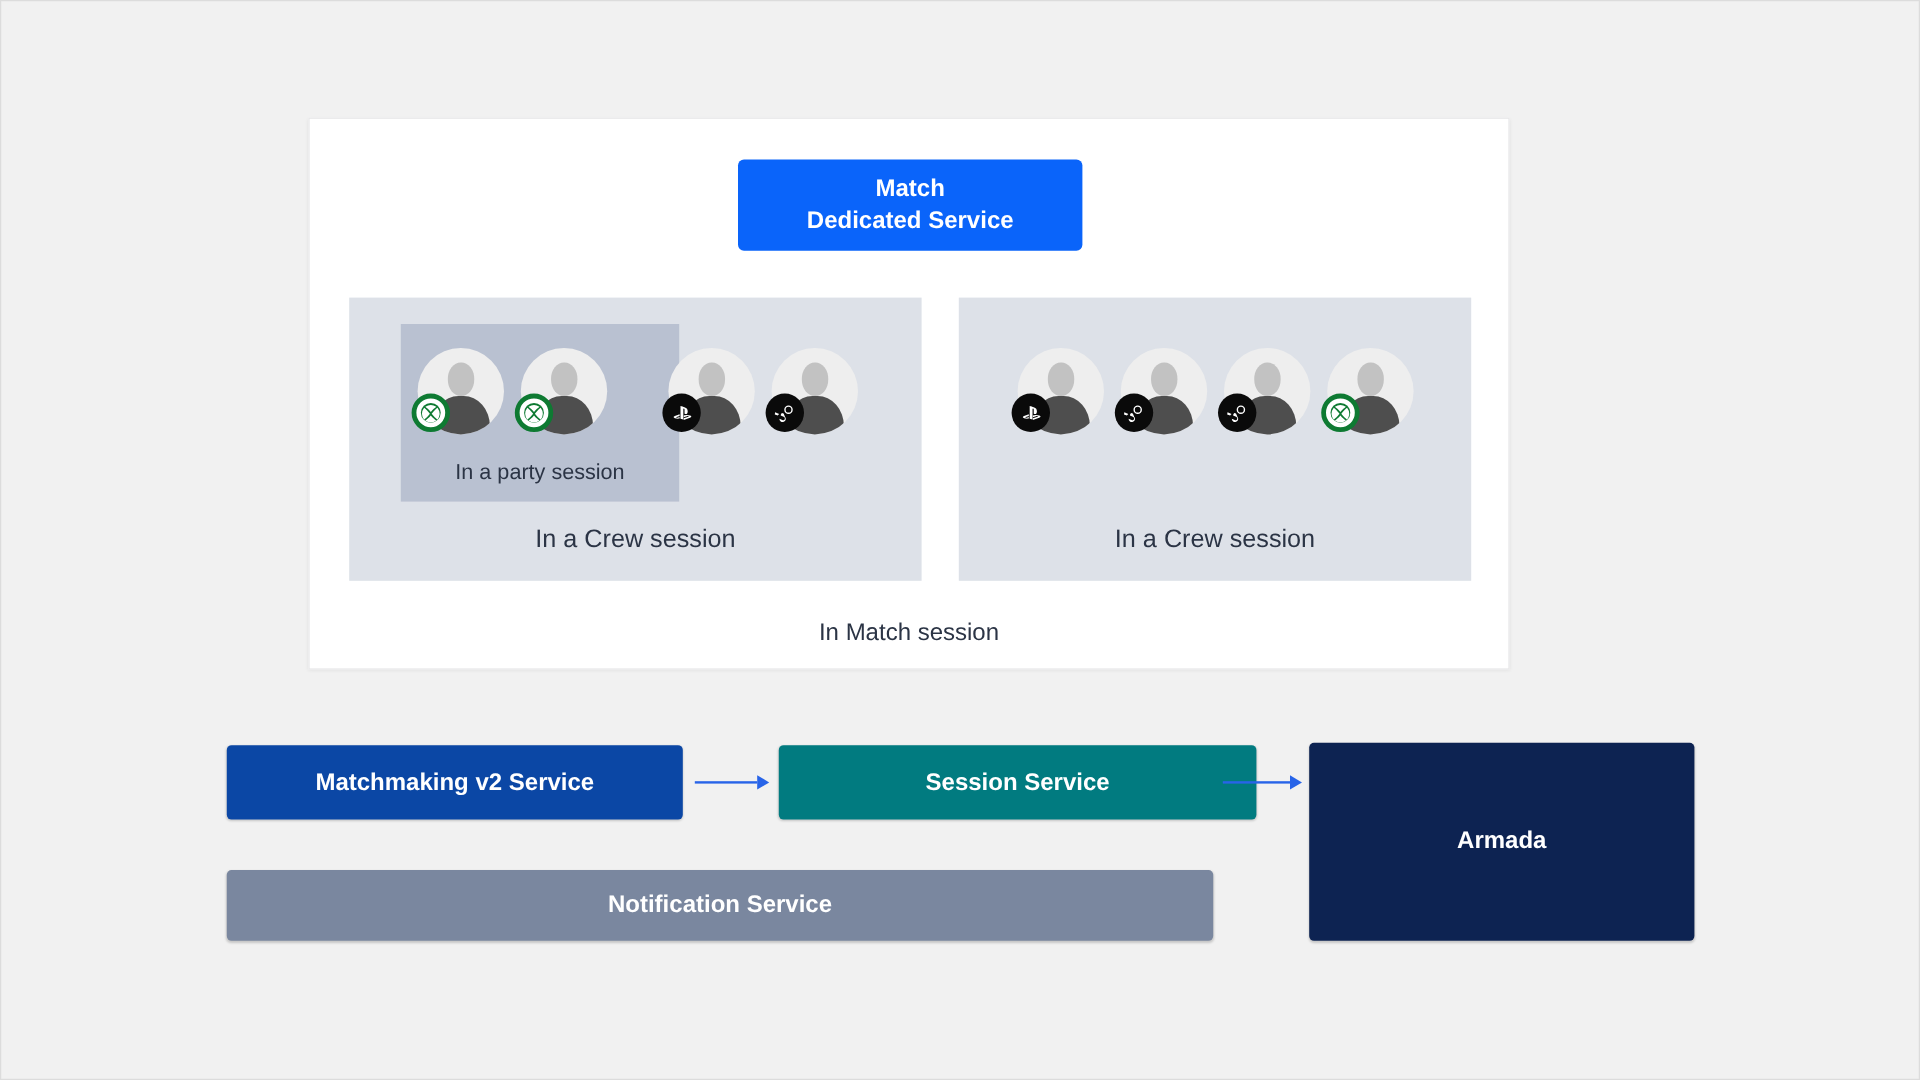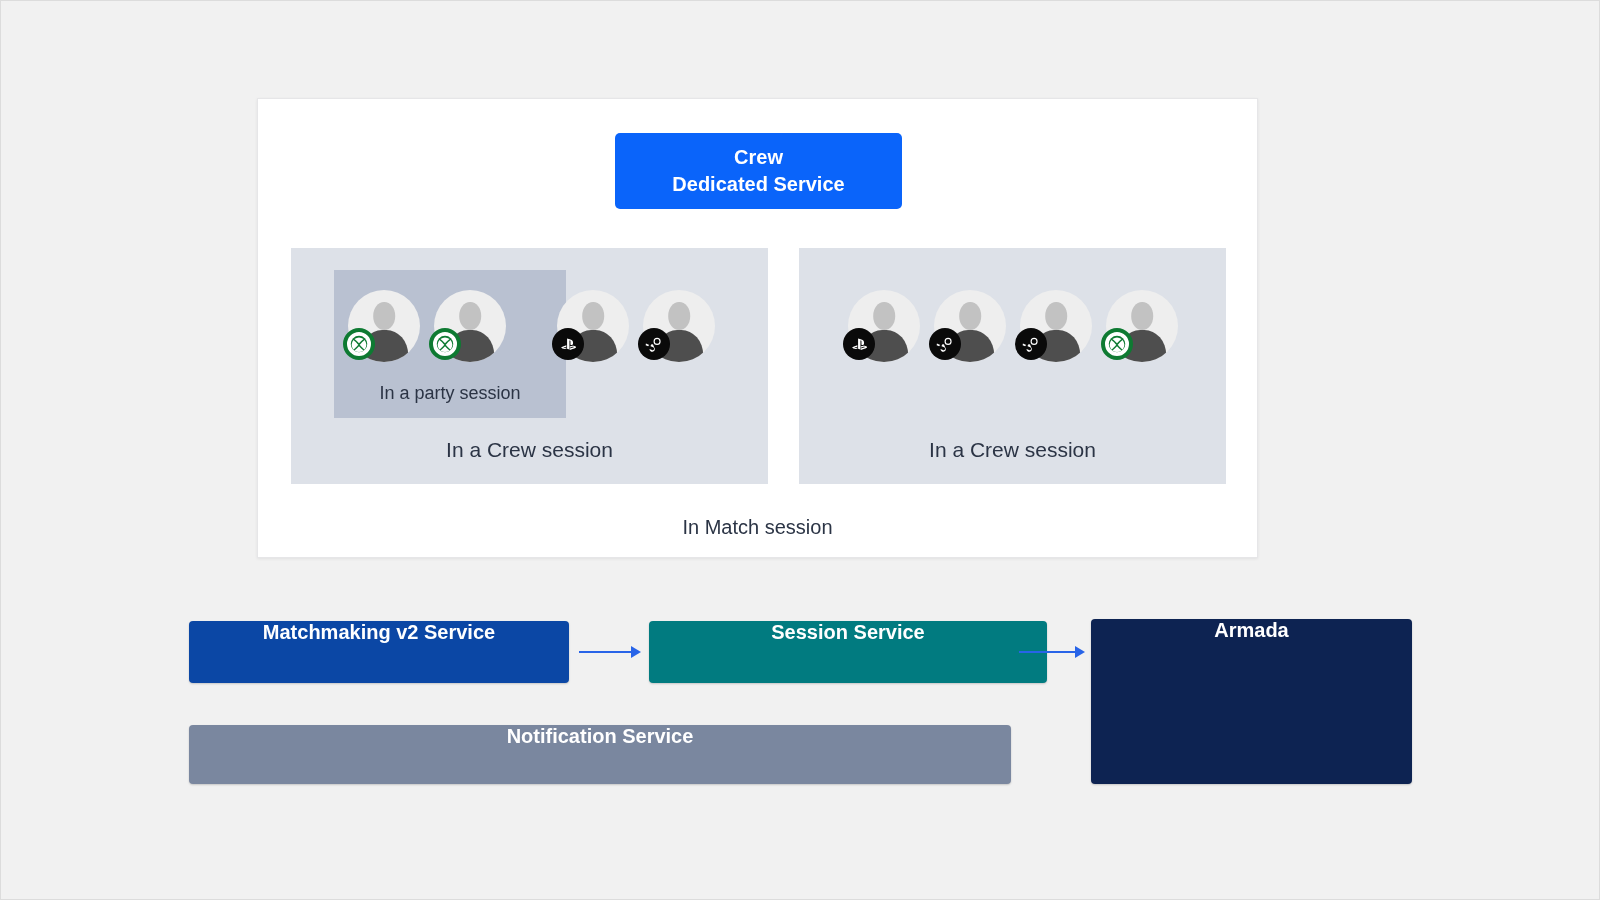--- a/index.html
+++ b/index.html
@@ -159,21 +159,21 @@
     font-size: 20px;
     color: #2b3445;
     margin-top: 12px;
   }
 
   
   .svc {
     position: absolute;
     border-radius: 4px;
     display: flex;
-    align-items: flex-start;
+    align-items: center;
     justify-content: center;
     color: #ffffff;
     font-weight: bold;
     font-size: 20px;
     box-shadow: 0 1px 2px rgba(0,0,0,0.18);
     box-sizing: border-box;
   }
   .svc-mm     { left: 188px;  top: 620px; width: 380px; height: 62px;  background: #0b47a5; }
   .svc-sess   { left: 648px;  top: 620px; width: 398px; height: 62px;  background: #017b80; }
   .svc-armada { left: 1090px; top: 618px; width: 321px; height: 165px; background: #0d2352; }
@@ -200,21 +200,21 @@
   }
   .arrow-1 { left: 578px;  top: 645px; width: 62px; }
   .arrow-2 { left: 1018px; top: 645px; width: 66px; }
 </style>
 </head>
 <body>
 
 <div class="session-panel">
 
   <div class="gds-box">
-    <span>Crew</span>
+    <span>Match</span>
     <span>Dedicated Service</span>
   </div>
 
   <div class="crew-box crew-left">
 
     <div class="party-box">
       <div class="avatar-row" style="left:14px; top:20px;">
 
         <div class="avatar">
           <div class="avatar-disc">

